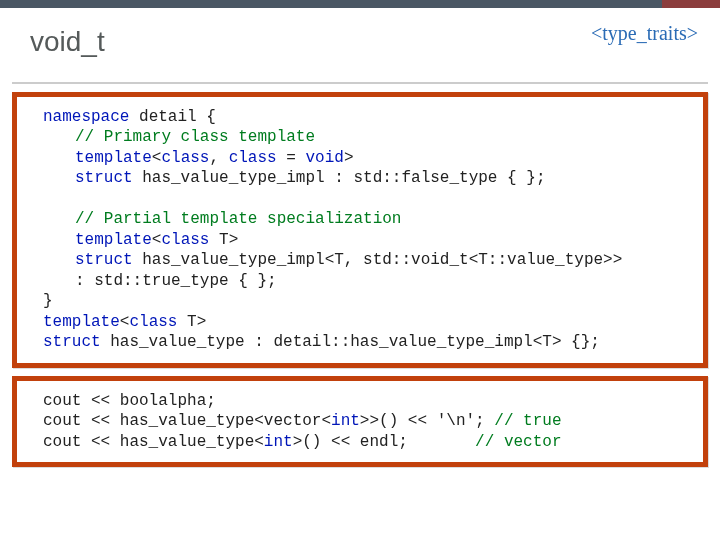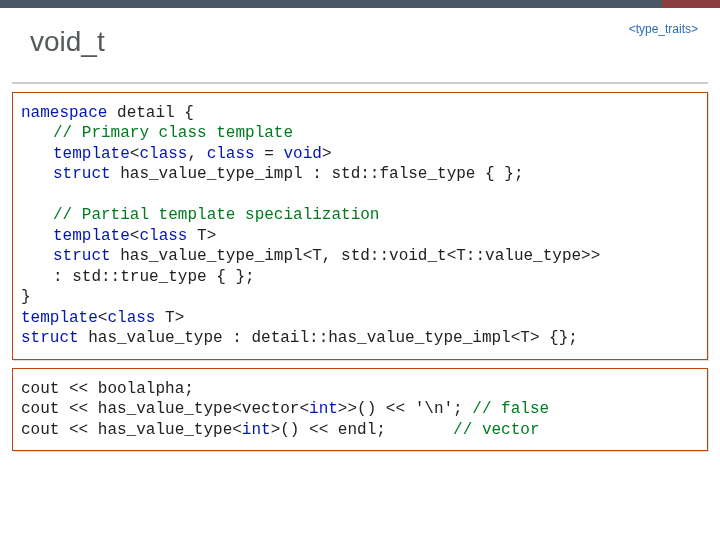--- a/index.html
+++ b/index.html
@@ -13,42 +13,42 @@
   .topbar {
     height: 8px;
     background: linear-gradient(to right,
       #4a5764 0%, #4a5764 92%,
       #8b3d3d 92%, #8b3d3d 100%);
   }
   .header-tag {
     position: absolute;
     top: 22px;
     right: 22px;
-    font-family: Liberation Sans, sans-serif;
-    font-size: 12px;
+    font-family: Liberation Serif, serif;
+    font-size: 20px;
     color: #2a6bb5;
   }
   .title {
     font-size: 28px;
     font-weight: 400;
     color: #555a5a;
     padding: 18px 0 24px 30px;
     letter-spacing: 0px;
   }
   .divider {
     height: 2px;
     border-top: 2px solid #ccc;
     margin: 0 12px;
   }
   .codebox {
     margin: 8px 12px;
-    border: 1px solid #c2410c;
+    border: 5px solid #c2410c;
     background: #fff;
     box-shadow: 1px 1px 0 #ddd;
-    padding: 10px 8px;
+    padding: 10px 26px;
     font-family: Consolas, "Courier New", monospace;
     font-size: 16px;
     line-height: 1.28;
     white-space: pre;
     color: #222;
   }
   .kw { color: #0016b8; }
   .com { color: #007c1f; }
   .indent { margin-left: 32px; }
 </style>
@@ -70,14 +70,14 @@
 <span> </span>
 <span class="indent com">// Partial template specialization</span>
 <span class="indent"><span class="kw">template</span><span>&lt;</span><span class="kw">class</span><span> T&gt;</span></span>
 <span class="indent"><span class="kw">struct</span><span> has_value_type_impl&lt;T, std::void_t&lt;T::value_type&gt;&gt;</span></span>
 <span class="indent">: std::true_type { };</span>
 <span>}</span>
 <span class="kw">template</span><span>&lt;</span><span class="kw">class</span><span> T&gt;</span>
 <span class="kw">struct</span><span> has_value_type : detail::has_value_type_impl&lt;T&gt; {};</span></div>
 
 <div class="codebox"><span>cout &lt;&lt; boolalpha;</span>
-<span>cout &lt;&lt; has_value_type&lt;vector&lt;</span><span class="kw">int</span><span>&gt;&gt;() &lt;&lt; </span><span>'\n'</span><span>; </span><span class="com">// false</span>
+<span>cout &lt;&lt; has_value_type&lt;vector&lt;</span><span class="kw">int</span><span>&gt;&gt;() &lt;&lt; </span><span>'\n'</span><span>; </span><span class="com">// true</span>
 <span>cout &lt;&lt; has_value_type&lt;</span><span class="kw">int</span><span>&gt;() &lt;&lt; endl;       </span><span class="com">// vector</span></div>
 
 </body></html>

